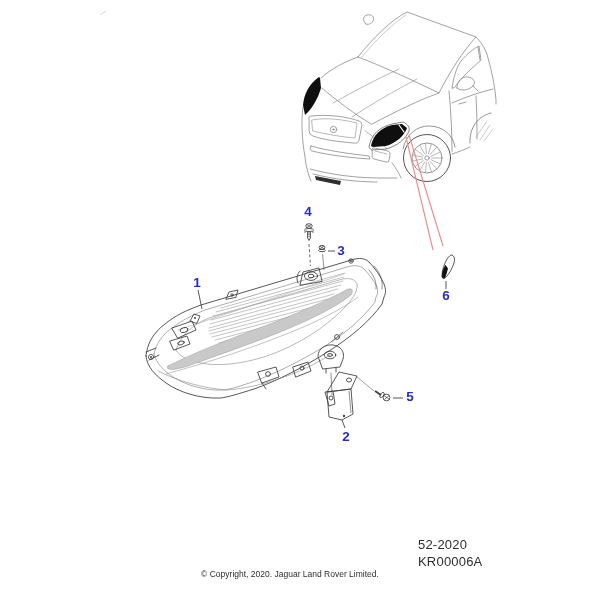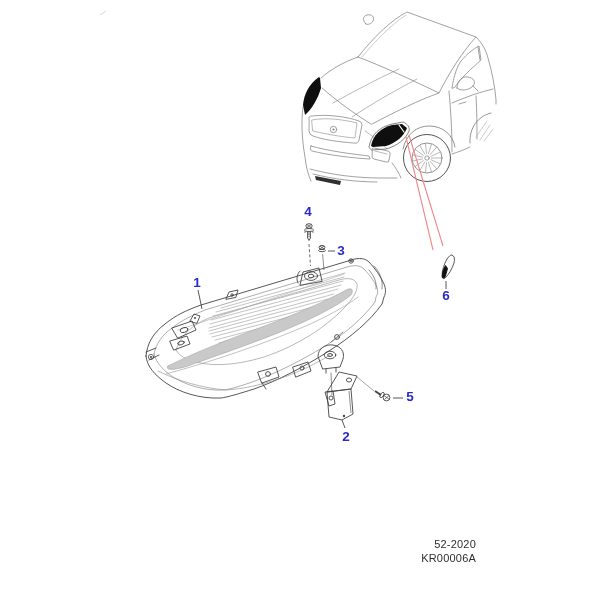--- a/index.html
+++ b/index.html
@@ -7,22 +7,22 @@
     position:relative;width:600px;height:600px;background:#fff;overflow:hidden;
     font-family:"Liberation Sans", sans-serif;
   }
   svg{position:absolute;left:0;top:0;}
   .callout{
     position:absolute;transform:translate(-50%,-50%);
     color:#2a2ac8;font-weight:bold;font-size:13.5px;line-height:1;
     user-select:none;
   }
   .plate{
-    position:absolute;left:418px;top:537px;width:58px;text-align:right;
-    font-size:11px;line-height:1.3;color:#2e2e2e;letter-spacing:.2px;
+    position:absolute;left:418px;top:537px;width:58px;text-align:left;
+    font-size:13px;line-height:1.3;color:#2e2e2e;letter-spacing:.2px;
   }
   .copyright{
     position:absolute;left:0;top:569px;width:580px;text-align:center;
     font-size:8.5px;color:#2e2e2e;
   }
 </style>
 </head>
 <body>
 
 <div class="canvas">
@@ -223,14 +223,15 @@
   <div class="callout" style="left:341px;top:251px;">3</div>
   <div class="callout" style="left:308px;top:212px;">4</div>
   <div class="callout" style="left:410px;top:397px;">5</div>
   <div class="callout" style="left:446px;top:296px;">6</div>
 
   <div class="plate">
     <div>52-2020</div>
     <div>KR00006A</div>
   </div>
 
+  <div class="copyright">© Copyright, 2020. Jaguar Land Rover Limited.</div>
 
 </div>
 
 </body></html>

